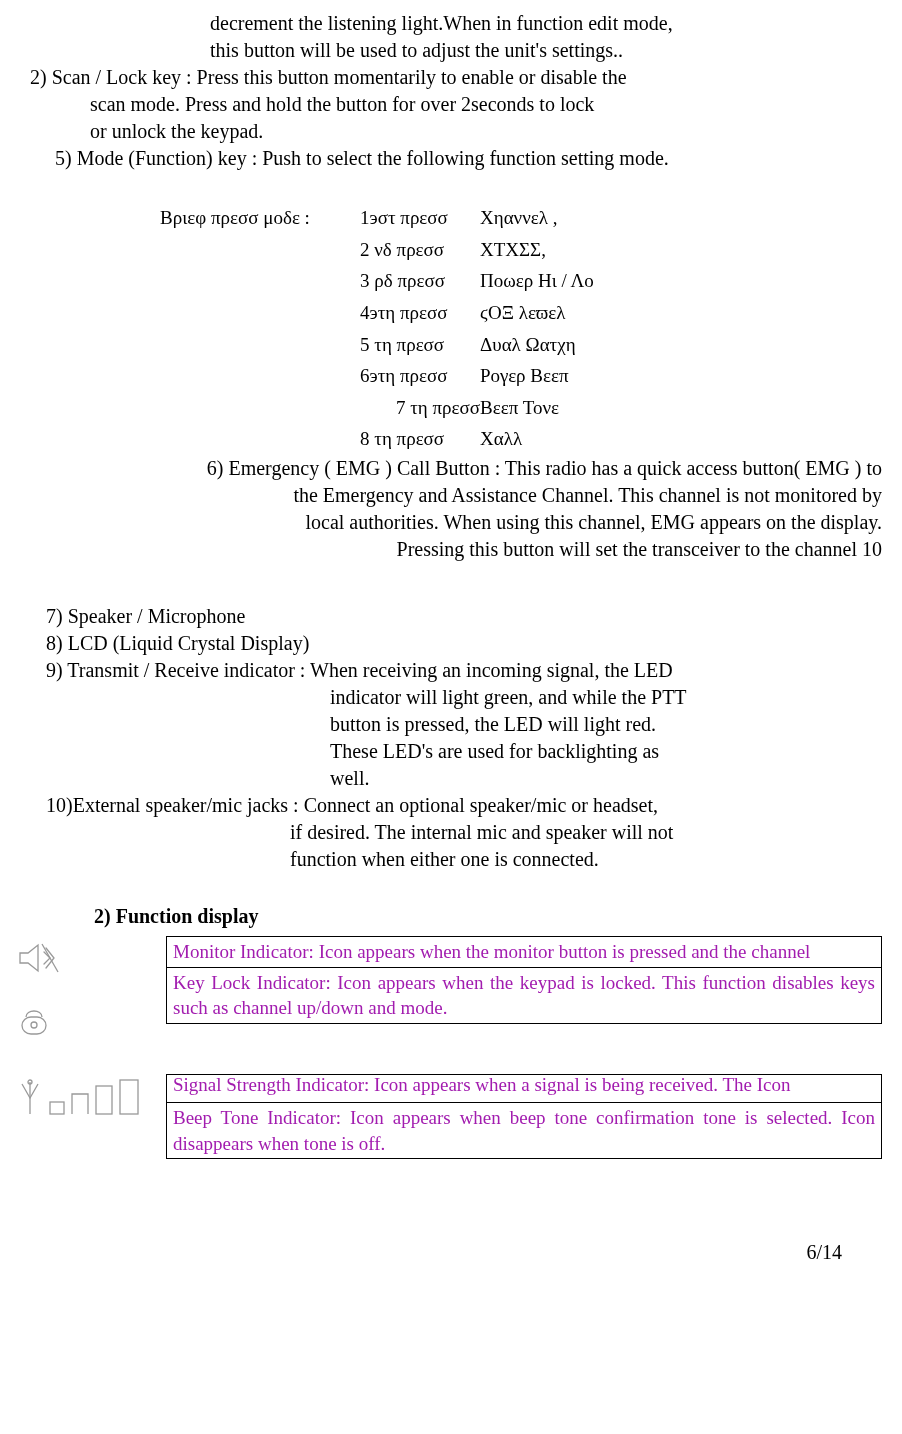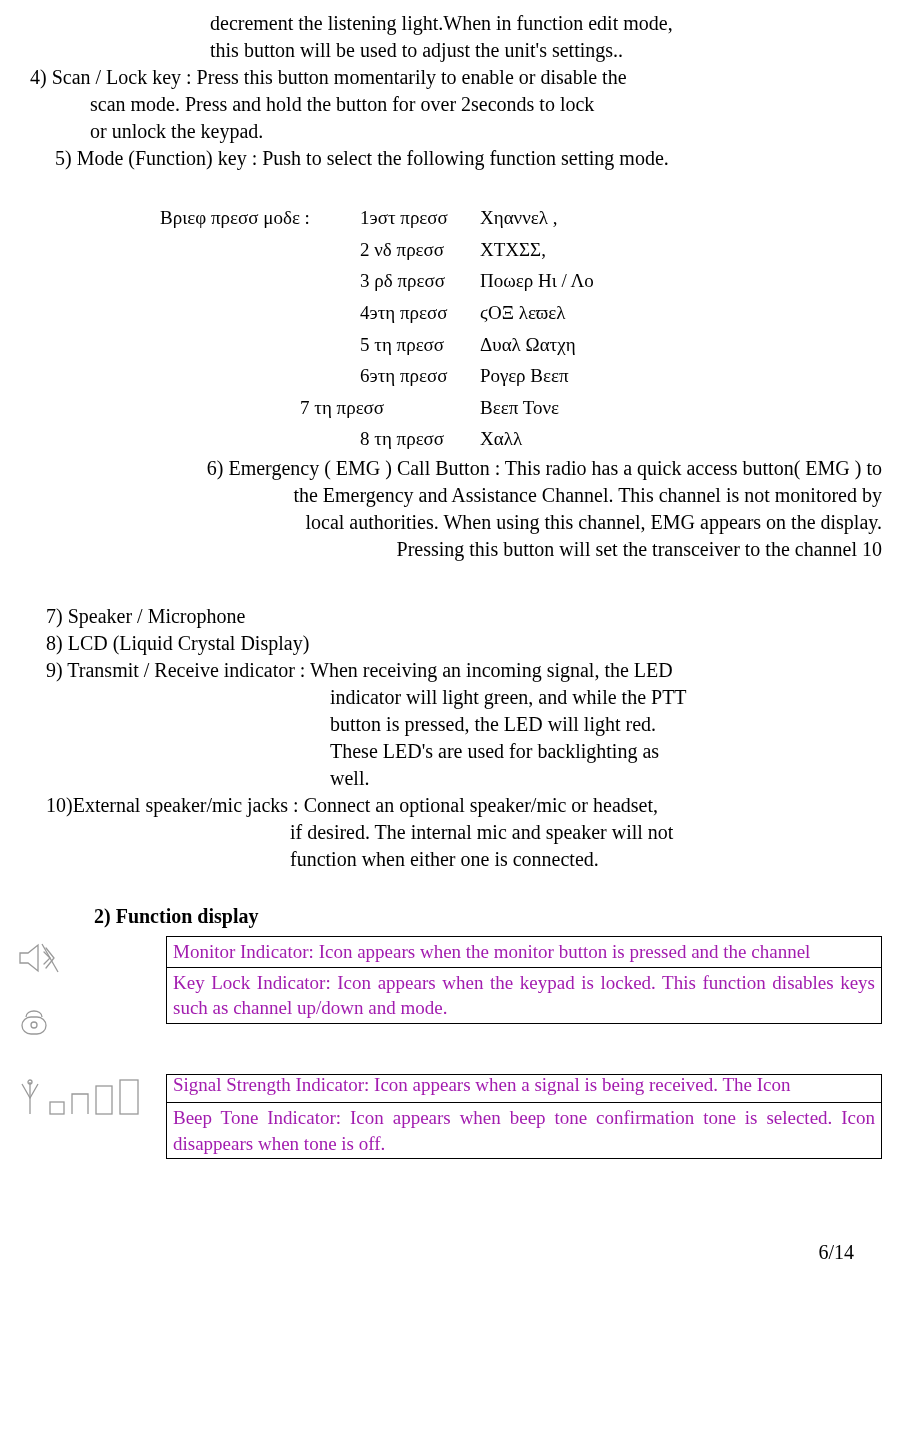--- a/index.html
+++ b/index.html
@@ -35,20 +35,21 @@
       padding-right: 30px;
     }
     .brief-press {
       width: 120px;
     }
     .brief-func {
     }
     .brief-row7 .brief-press {
       margin-left: -60px;
       width: 180px;
+      text-align: right;
     }
     .section6 {
       margin-top: 0;
       text-align: right;
     }
     .section6 .sub {
       padding-left: 96px;
     }
     .section7 {
       margin-top: 40px;
@@ -95,37 +96,37 @@
     }
     .box-row.clip {
       max-height: 24px;
       overflow: hidden;
       line-height: 1.0;
       padding-top: 0;
       padding-bottom: 8px;
     }
     .page-num {
       position: absolute;
-      right: 48px;
+      right: 60px;
       margin-top: 50px;
       font-size: 20px;
     }
     .svg-icon {
       stroke: #999;
       fill: none;
       stroke-width: 1.3;
     }
   </style>
 </head>
 <body>
 
 <div class="para indent1">decrement the listening light.When in function edit mode,</div>
 <div class="para indent1">this button will be used to adjust the unit's settings..</div>
 
-<div class="para indent2">4) Scan / Lock key : Press this button momentarily to enable or disable the</div>
+<div class="para indent2">2) Scan / Lock key : Press this button momentarily to enable or disable the</div>
 <div class="para indent3">scan mode. Press and hold the button for over 2seconds to lock</div>
 <div class="para indent3">or unlock the keypad.</div>
 
 <div class="para indent4">5) Mode (Function) key : Push to select the following function setting mode.</div>
 
 <div class="brief-table">
   <div class="brief-row">
     <div class="brief-label">Βριεφ πρεσσ μοδε :</div>
     <div class="brief-press">1эστ πρεσσ</div>
     <div class="brief-func">Χηαννελ ,</div>

